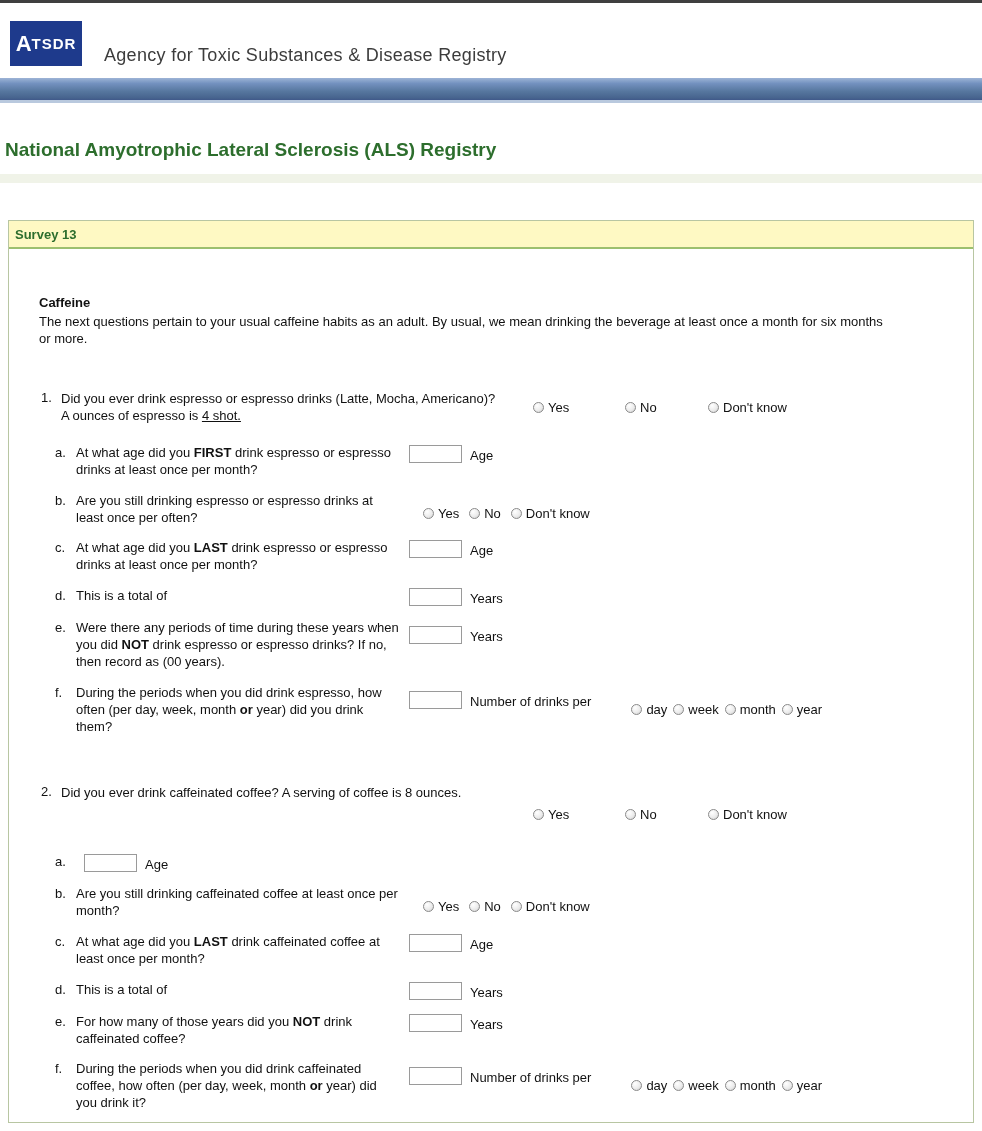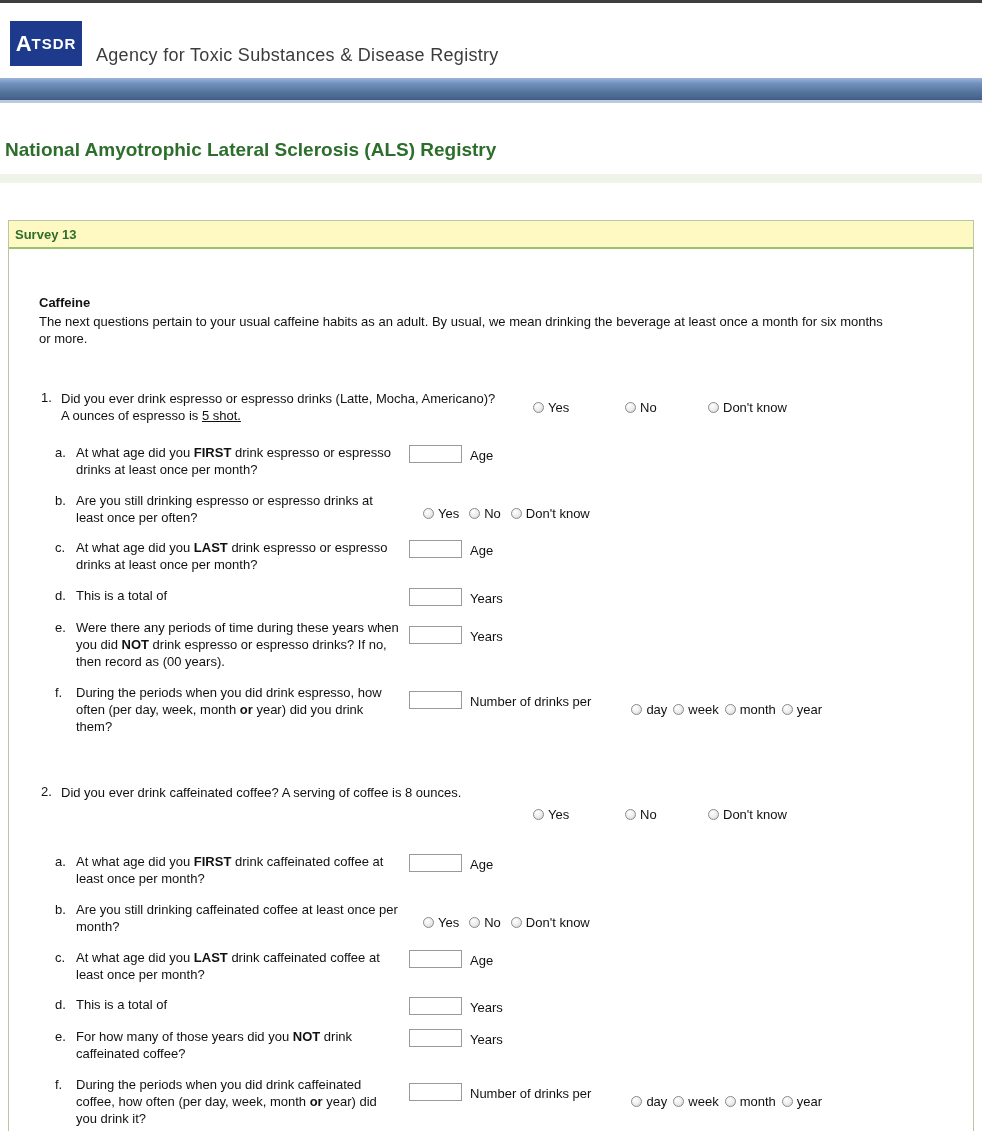--- a/index.html
+++ b/index.html
@@ -8,21 +8,21 @@
   .page { width:982px; position:relative; }
 
   
   .topbar { height:3px; background:#3f3f3f; }
   .masthead { height:75px; position:relative; background:#fff; }
   .atsdr-logo { position:absolute; left:10px; top:18px; width:72px; height:45px;
     background:#1e3a8c; color:#fff; display:flex; align-items:center; justify-content:center;
     font-weight:bold; }
   .atsdr-logo .big { font-size:22px; }
   .atsdr-logo .rest { font-size:15px; letter-spacing:1px; }
-  .agency-name { position:absolute; left:96px; top:42px; font-size:18px; color:#3c3c3c; letter-spacing:0.3px; }
+  .agency-name { position:absolute; left:104px; top:42px; font-size:18px; color:#3c3c3c; letter-spacing:0.3px; }
   .bluebar { height:25px;
     background:linear-gradient(#9db4d6 0%, #7391bf 25%, #57779f 60%, #47648e 90%, #40588a 100%);
     border-bottom:3px solid #b9c9de; }
 
   
   .page-title { margin:36px 0 13px 5px; font-size:19px; font-weight:bold; color:#2d6e2d; }
   .green-band { height:9px; background:#f0f3e8; }
 
   
   .panel { margin:37px 8px 0 8px; border:1px solid #b8c6a2; background:#fff; }
@@ -87,21 +87,21 @@
     <div class="panel-header">Survey 13</div>
     <div class="panel-body">
       <div class="content">
 
         <div class="section-heading">Caffeine</div>
         <div class="section-intro">The next questions pertain to your usual caffeine habits as an adult. By usual, we mean drinking the beverage at least once a month for six months or more.</div>
 
         <div class="q-block">
           <div class="q-main">
             <div class="q-num">1.</div>
-            <div class="q-text"><span>Did you ever drink espresso or espresso drinks (Latte, Mocha, Americano)? A ounces of espresso is </span><span class="u">5 shot.</span></div>
+            <div class="q-text"><span>Did you ever drink espresso or espresso drinks (Latte, Mocha, Americano)? A ounces of espresso is </span><span class="u">4 shot.</span></div>
             <div class="yn-group main">
               <span class="opt w1">
                   <span class="radio"></span>
                   <span>Yes</span>
                 </span>
               <span class="opt w2">
                   <span class="radio"></span>
                   <span>No</span>
                 </span>
               <span class="opt">
@@ -209,21 +209,20 @@
                 <span>No</span>
               </span>
             <span class="opt">
                 <span class="radio"></span>
                 <span>Don't know</span>
               </span>
           </div>
 
           <div class="sub-row" style="margin-top:32px;">
             <div class="sub-letter">a.</div>
-            <div class="sub-text"><span>At what age did you </span><b>FIRST</b><span> drink caffeinated coffee at least once per month?</span></div>
             <div class="sub-control">
               <input class="txt" type="text" style="">
               <span class="unit">Age</span>
             </div>
           </div>
 
           <div class="sub-row">
             <div class="sub-letter">b.</div>
             <div class="sub-text"><span>Are you still drinking caffeinated coffee at least once per month?</span><b></b><span></span></div>
             <div class="sub-control radios-sub">

